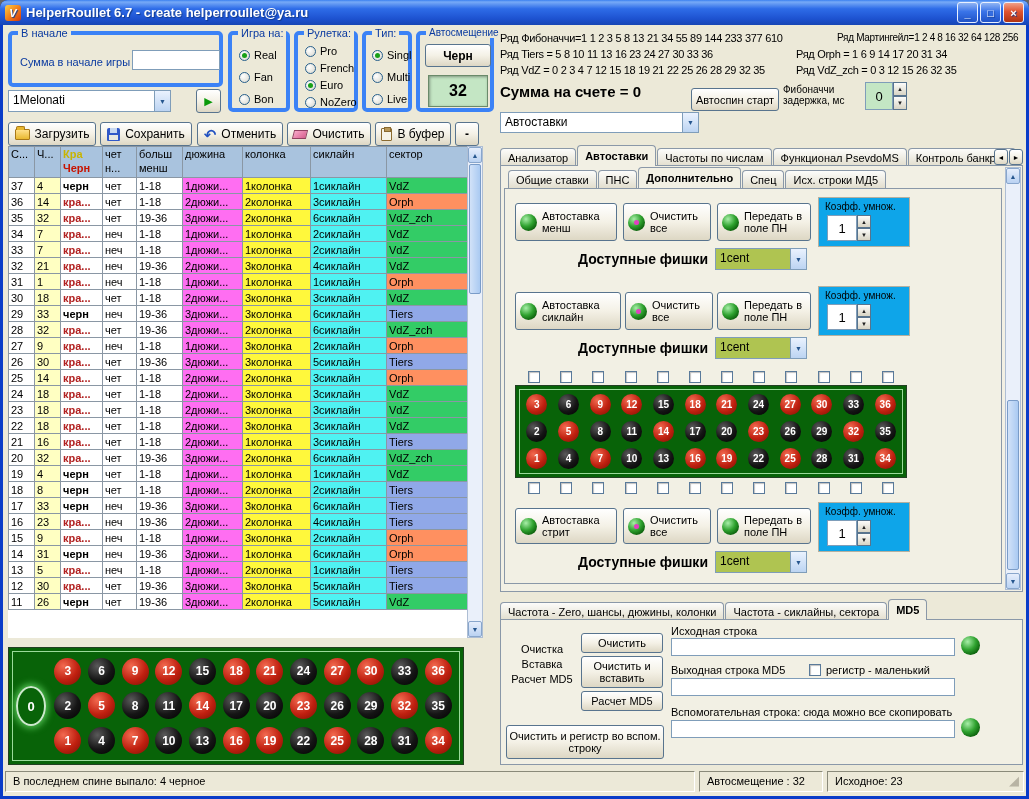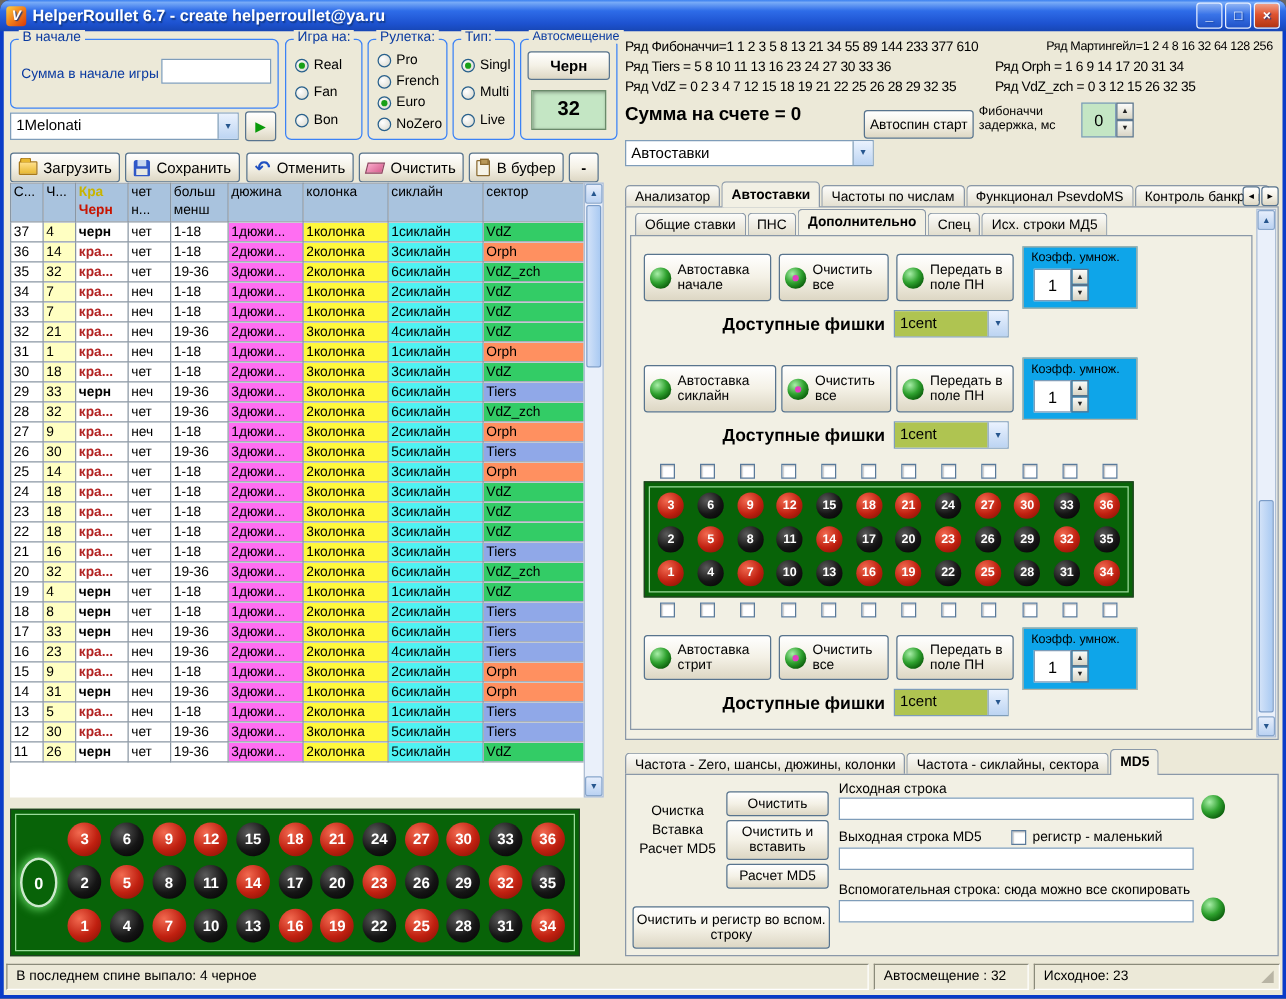--- a/index.html
+++ b/index.html
@@ -8,21 +8,21 @@
 #stage{position:relative;width:1029px;height:799px;background:#0A3CC8;border-radius:8px 8px 0 0;overflow:hidden}
 #titlebar{position:absolute;left:0;top:0;width:100%;height:25px;border-radius:7px 7px 0 0;
  background:linear-gradient(180deg,#3A80F0 0%,#77AAF7 8%,#2E6CE8 35%,#1D52D0 75%,#1746B4 100%);
  display:flex;align-items:center;gap:5px;padding:0 5px;color:#fff;font-weight:bold;font-size:13px;text-shadow:1px 1px 1px #123A8A}
 #appicon{width:16px;height:16px;border-radius:3px;background:linear-gradient(135deg,#FFD040,#F07818 55%,#D83808);color:#fff;font-size:11px;font-weight:bold;font-style:italic;display:flex;align-items:center;justify-content:center}
 #winbtns{margin-left:auto;display:flex;gap:2px}
 .tbbtn{width:21px;height:21px;border-radius:3px;border:1px solid #E8F0FF;display:flex;align-items:center;justify-content:center;font-size:11px;font-weight:bold;color:#fff}
 .b-min,.b-max{background:linear-gradient(180deg,#8FB4F4,#3A74E8 45%,#2053C8)}
 .b-close{background:linear-gradient(180deg,#F0A088,#E05430 45%,#B03412)}
 #content{position:absolute;left:3px;top:25px;width:1023px;height:771px;background:#ECE9D8}
-.grp{position:absolute;border:1px solid #3b82f6;border-radius:5px}
+.grp{position:absolute;border:4px solid #3b82f6;border-radius:5px}
 .grp .legend{position:absolute;top:-8px;left:6px;background:#ECE9D8;padding:0 3px;font-size:11px;color:#0A3AA0;white-space:nowrap}
 .radio{position:absolute;display:flex;align-items:center;gap:4px;font-size:11px;white-space:nowrap}
 .rdot{width:11px;height:11px;border-radius:50%;border:1px solid #28608C;background:radial-gradient(circle at 35% 35%,#FFF,#D6D6CC);position:relative;flex:0 0 auto}
 .rdot.on::after{content:"";position:absolute;left:2px;top:2px;width:5px;height:5px;border-radius:50%;background:#18A018}
 .btn{position:absolute;background:linear-gradient(180deg,#FFFFFF,#F4F1E6 50%,#DDD7C4);border:1px solid #58748E;border-radius:3px;display:flex;align-items:center;justify-content:center;gap:5px;font-size:12px;text-align:center}
 .input{position:absolute;background:#FFF;border:1px solid #7F9DB9;font-size:12px;padding:1px 3px;font-family:inherit}
 .combo{position:absolute;display:flex;border:1px solid #7F9DB9;background:#FFF}
 .combo .field{flex:1;padding:2px 4px;font-size:12px;white-space:nowrap;overflow:hidden}
 .combo .drop{width:16px;background:linear-gradient(180deg,#EAF2FE,#BCD4F2);border-left:1px solid #7F9DB9;display:flex;align-items:center;justify-content:center;font-size:7px;color:#26568E}
 .chipcombo .field{background:#AFC451}
@@ -93,21 +93,21 @@
     </span>
   </div>
 
   <div id="content">
 
     <div class="grp" style="left:5px;top:6px;width:215px;height:56px">
       <span class="legend">В начале</span>
       <span class="lbl" style="left:8px;top:21px;font-size:11px;color:#0A3AA0">Сумма в начале игры</span>
       <input class="input" style="left: 120px; top: 15px; width: 88px; height: 20px;" value="">
     </div>
-    <div class="combo" style="left:5px;top:65px;width:183px;height:22px">
+    <div class="combo" style="left:5px;top:65px;width:163px;height:22px">
       <span class="field">1Melonati</span>
       <span class="drop">▼</span>
     </div>
     <div class="btn" style="left:193px;top:64px;width:25px;height:24px">
         <span class="play">▶</span>
       </div>
 
     <div class="grp" style="left:225px;top:6px;width:62px;height:81px">
       <span class="legend">Игра на:</span>
       <label class="radio" style="left:7px;top:14px">
@@ -733,21 +733,21 @@
     </div>
     <div class="panel" style="left:501px;top:163px;width:498px;height:396px"></div>
     <div class="vscroll" style="left:1002px;top:142px;width:16px;height:423px">
       <div class="vs-btn" style="top:0">▲</div>
       <div class="vs-thumb" style="top:232px;height:170px"></div>
       <div class="vs-btn" style="bottom:0">▼</div>
     </div>
 
     <div class="btn betbtn" style="left:512px;top:178px;width:102px;height:38px">
         <span class="orb"></span>
-        <span class="bt2">Автоставка начале</span>
+        <span class="bt2">Автоставка менш</span>
       </div>
     <div class="btn betbtn" style="left:620px;top:178px;width:88px;height:38px">
         <span class="orb multi"></span>
         <span class="bt2">Очистить все</span>
       </div>
     <div class="btn betbtn" style="left:714px;top:178px;width:94px;height:38px">
         <span class="orb"></span>
         <span class="bt2">Передать в поле ПН</span>
       </div>
     <div class="coef" style="left:815px;top:172px;width:92px;height:50px">

